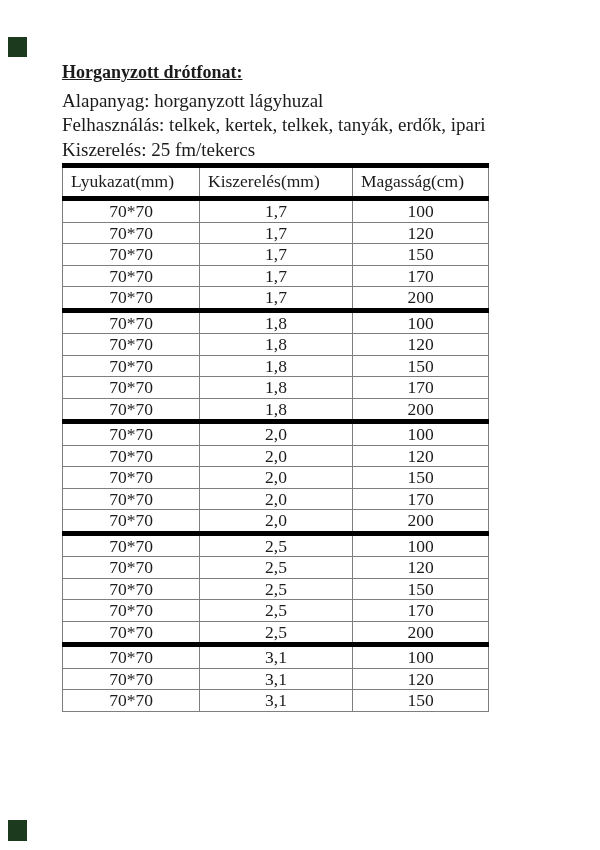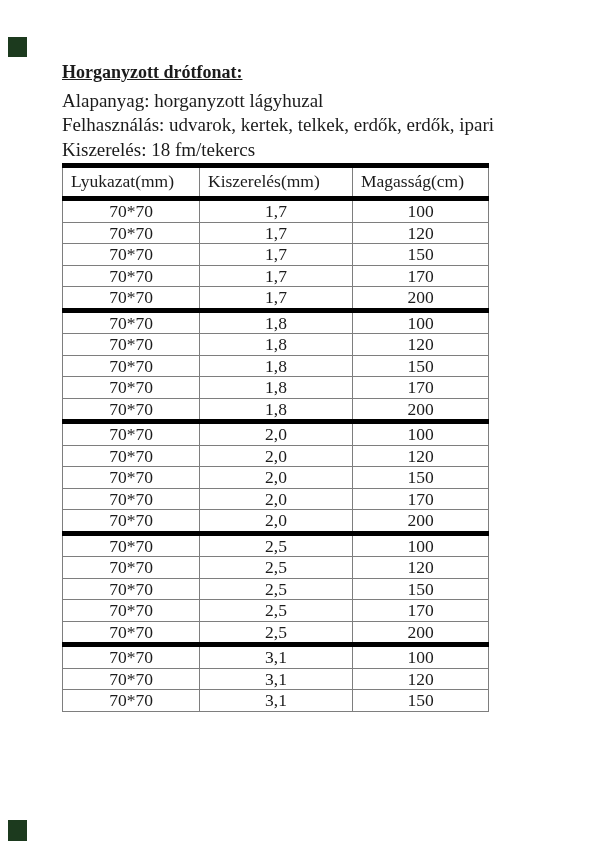--- a/index.html
+++ b/index.html
@@ -83,22 +83,22 @@
 <body>
 
 <div class="page">
   <div class="corner-mark top"></div>
   <div class="corner-mark bottom"></div>
 
   <div class="content">
     <h1 class="doc-title">Horganyzott drótfonat:</h1>
 
     <div class="info-line">Alapanyag: horganyzott lágyhuzal</div>
-    <div class="info-line">Felhasználás: udvarok, kertek, telkek, erdők, erdők, ipari</div>
-    <div class="info-line">Kiszerelés: 18 fm/tekercs</div>
+    <div class="info-line">Felhasználás: telkek, kertek, telkek, tanyák, erdők, ipari</div>
+    <div class="info-line">Kiszerelés: 25 fm/tekercs</div>
 
     <table class="product-table">
       <colgroup>
         <col class="c1">
         <col class="c2">
         <col class="c3">
       </colgroup>
       <thead>
         <tr>
           <th>Lyukazat(mm)</th>

